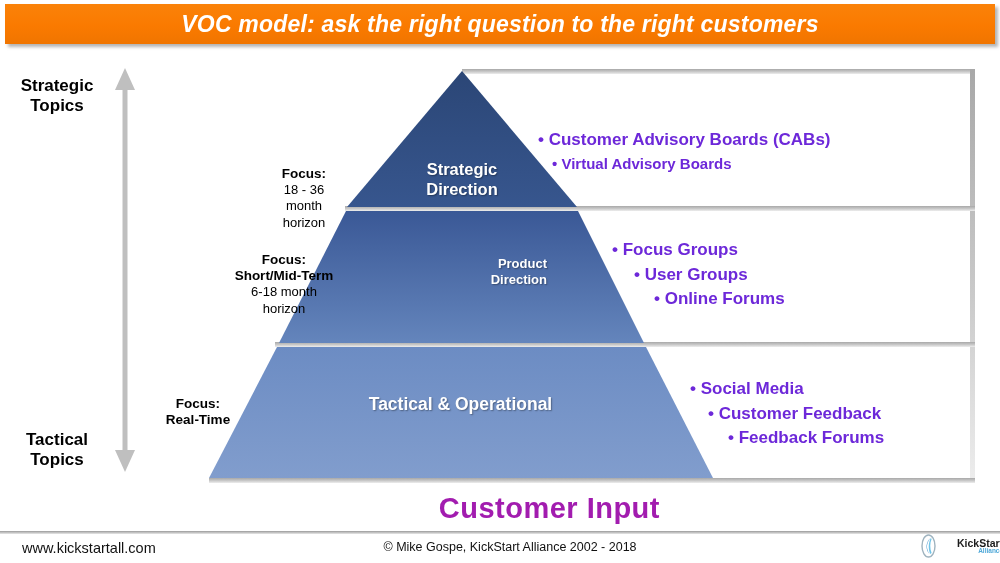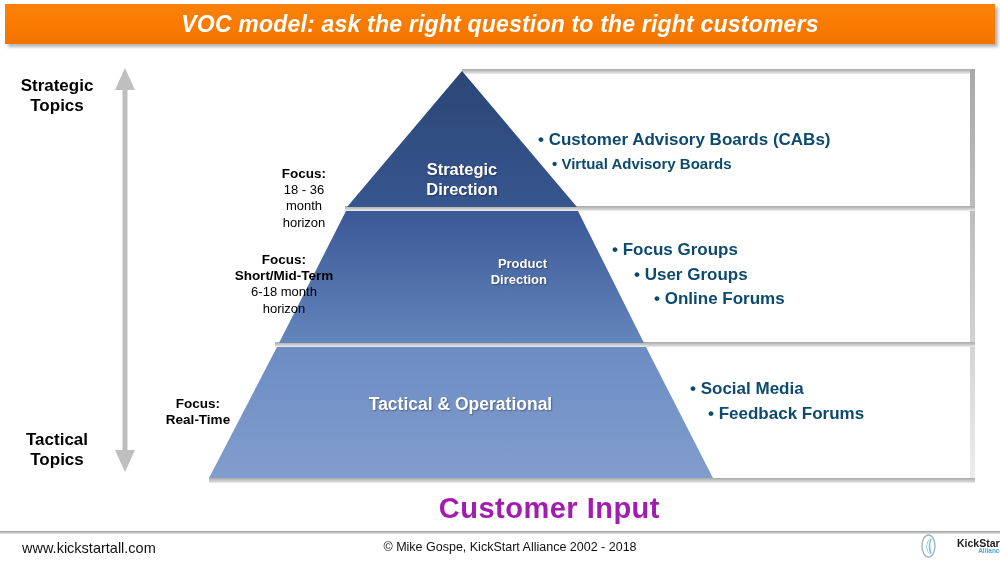--- a/index.html
+++ b/index.html
@@ -96,21 +96,21 @@
     line-height: 1.2;
     text-shadow: 1px 1px 1.5px rgba(0,0,0,0.35);
   }
   #tier-title-1 { left: 392px; top: 160px; width: 140px; font-size: 16.5px; }
   #tier-title-2 { left: 397px; top: 256px; width: 150px; font-size: 13px; text-align: right; }
   #tier-title-3 { left: 318px; top: 394px; width: 285px; font-size: 17.5px; }
 
   
   .bullets {
     position: absolute;
-    color: #0c4a6e;
+    color: #6d28d9;
   }
   .bullets .bullet {
     font-weight: bold;
     white-space: nowrap;
     line-height: 1.45;
   }
   #bullets-1 { left: 538px; top: 128px; }
   #bullets-1 .bullet { font-size: 17px; }
   #bullets-1 .bullet:nth-child(2) { font-size: 15px; margin-left: 14px; }
 
@@ -295,20 +295,21 @@
 </div>
 
 <div class="bullets" id="bullets-2">
   <div class="bullet">•&nbsp;<span>Focus Groups</span></div>
   <div class="bullet">•&nbsp;<span>User Groups</span></div>
   <div class="bullet">•&nbsp;<span>Online Forums</span></div>
 </div>
 
 <div class="bullets" id="bullets-3">
   <div class="bullet">•&nbsp;<span>Social Media</span></div>
+  <div class="bullet">•&nbsp;<span>Customer Feedback</span></div>
   <div class="bullet">•&nbsp;<span>Feedback Forums</span></div>
 </div>
 
 <div class="base-caption">Customer Input</div>
 
 <div class="footer-rule"></div>
 <div class="footer-left">www.kickstartall.com</div>
 <div class="footer-center">© Mike Gospe, KickStart Alliance 2002 - 2018</div>
 <div class="footer-logo">
   <svg class="logo-mark" viewBox="0 0 17 24">

